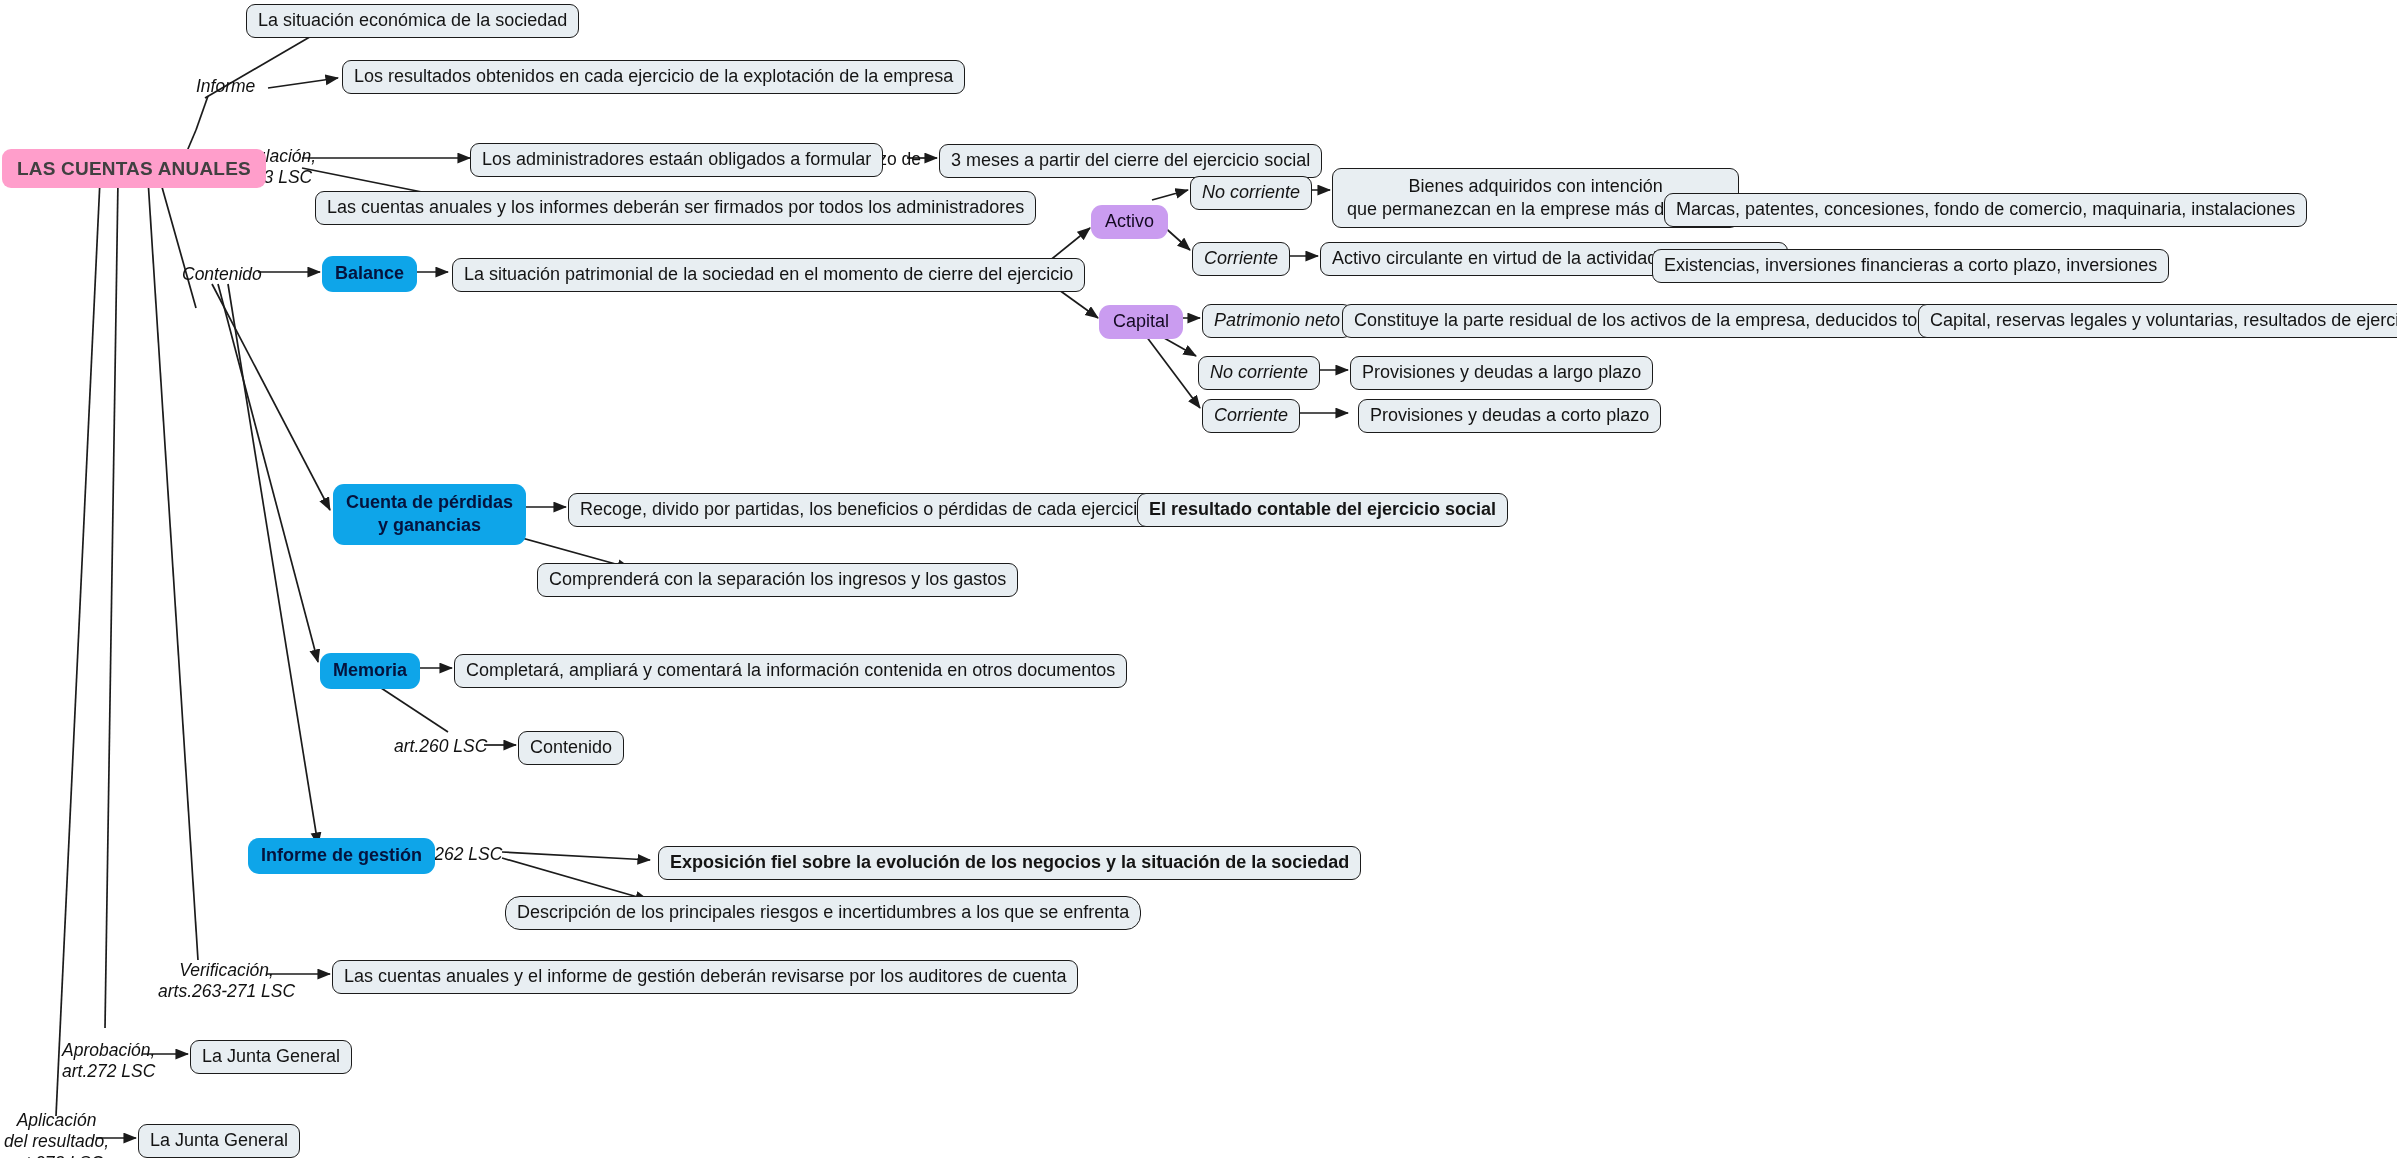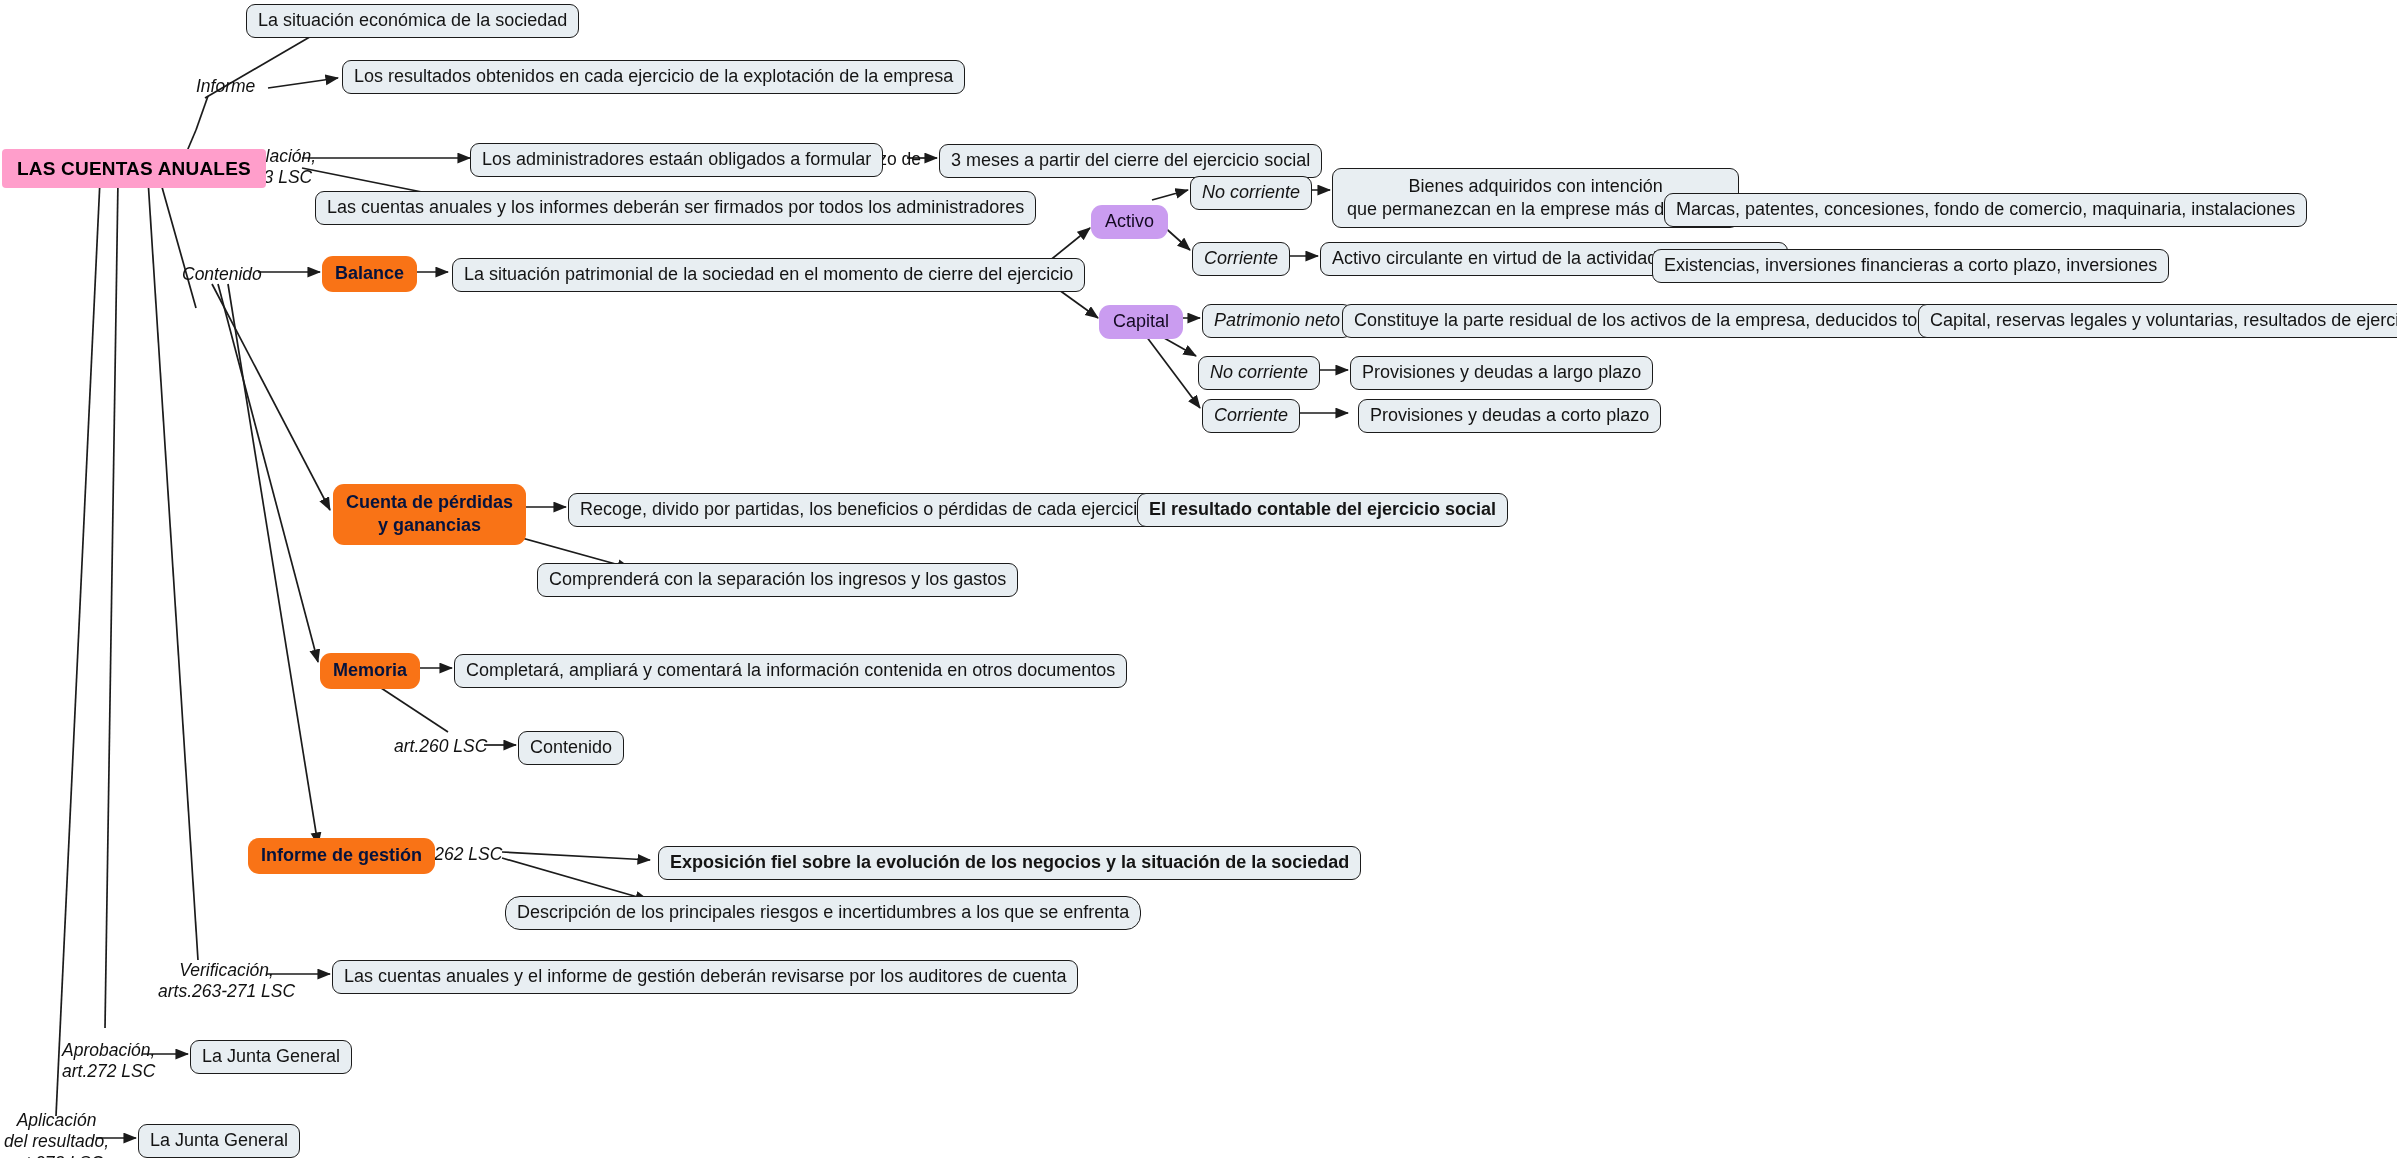--- a/index.html
+++ b/index.html
@@ -57,21 +57,21 @@
     padding: 5px 11px;
     color: #141414;
   }
   
   .n-plain.two-line {
     white-space: pre-line;
     line-height: 1.28;
   }
   
   .n-blue {
-    background: #f97316;
+    background: #0ea5e9;
     border: none;
     font-size: 18px;
     font-weight: bold;
     color: #05133d;
     padding: 7px 13px;
     border-radius: 11px;
     white-space: pre-line;
   }
   
   .n-purple {
@@ -81,23 +81,23 @@
     color: #140a22;
     padding: 6px 14px;
     border-radius: 11px;
   }
   
   .n-pink {
     background: #ff9ecb;
     border: none;
     font-size: 19px;
     font-weight: bold;
-    color: #000000;
+    color: #404040;
     padding: 8px 15px;
-    border-radius: 4px;
+    border-radius: 9px;
     letter-spacing: .2px;
   }
   
   .label {
     position: absolute;
     font-size: 17.5px;
     color: #111111;
     white-space: pre-line;
     line-height: 1.22;
     z-index: 4;

